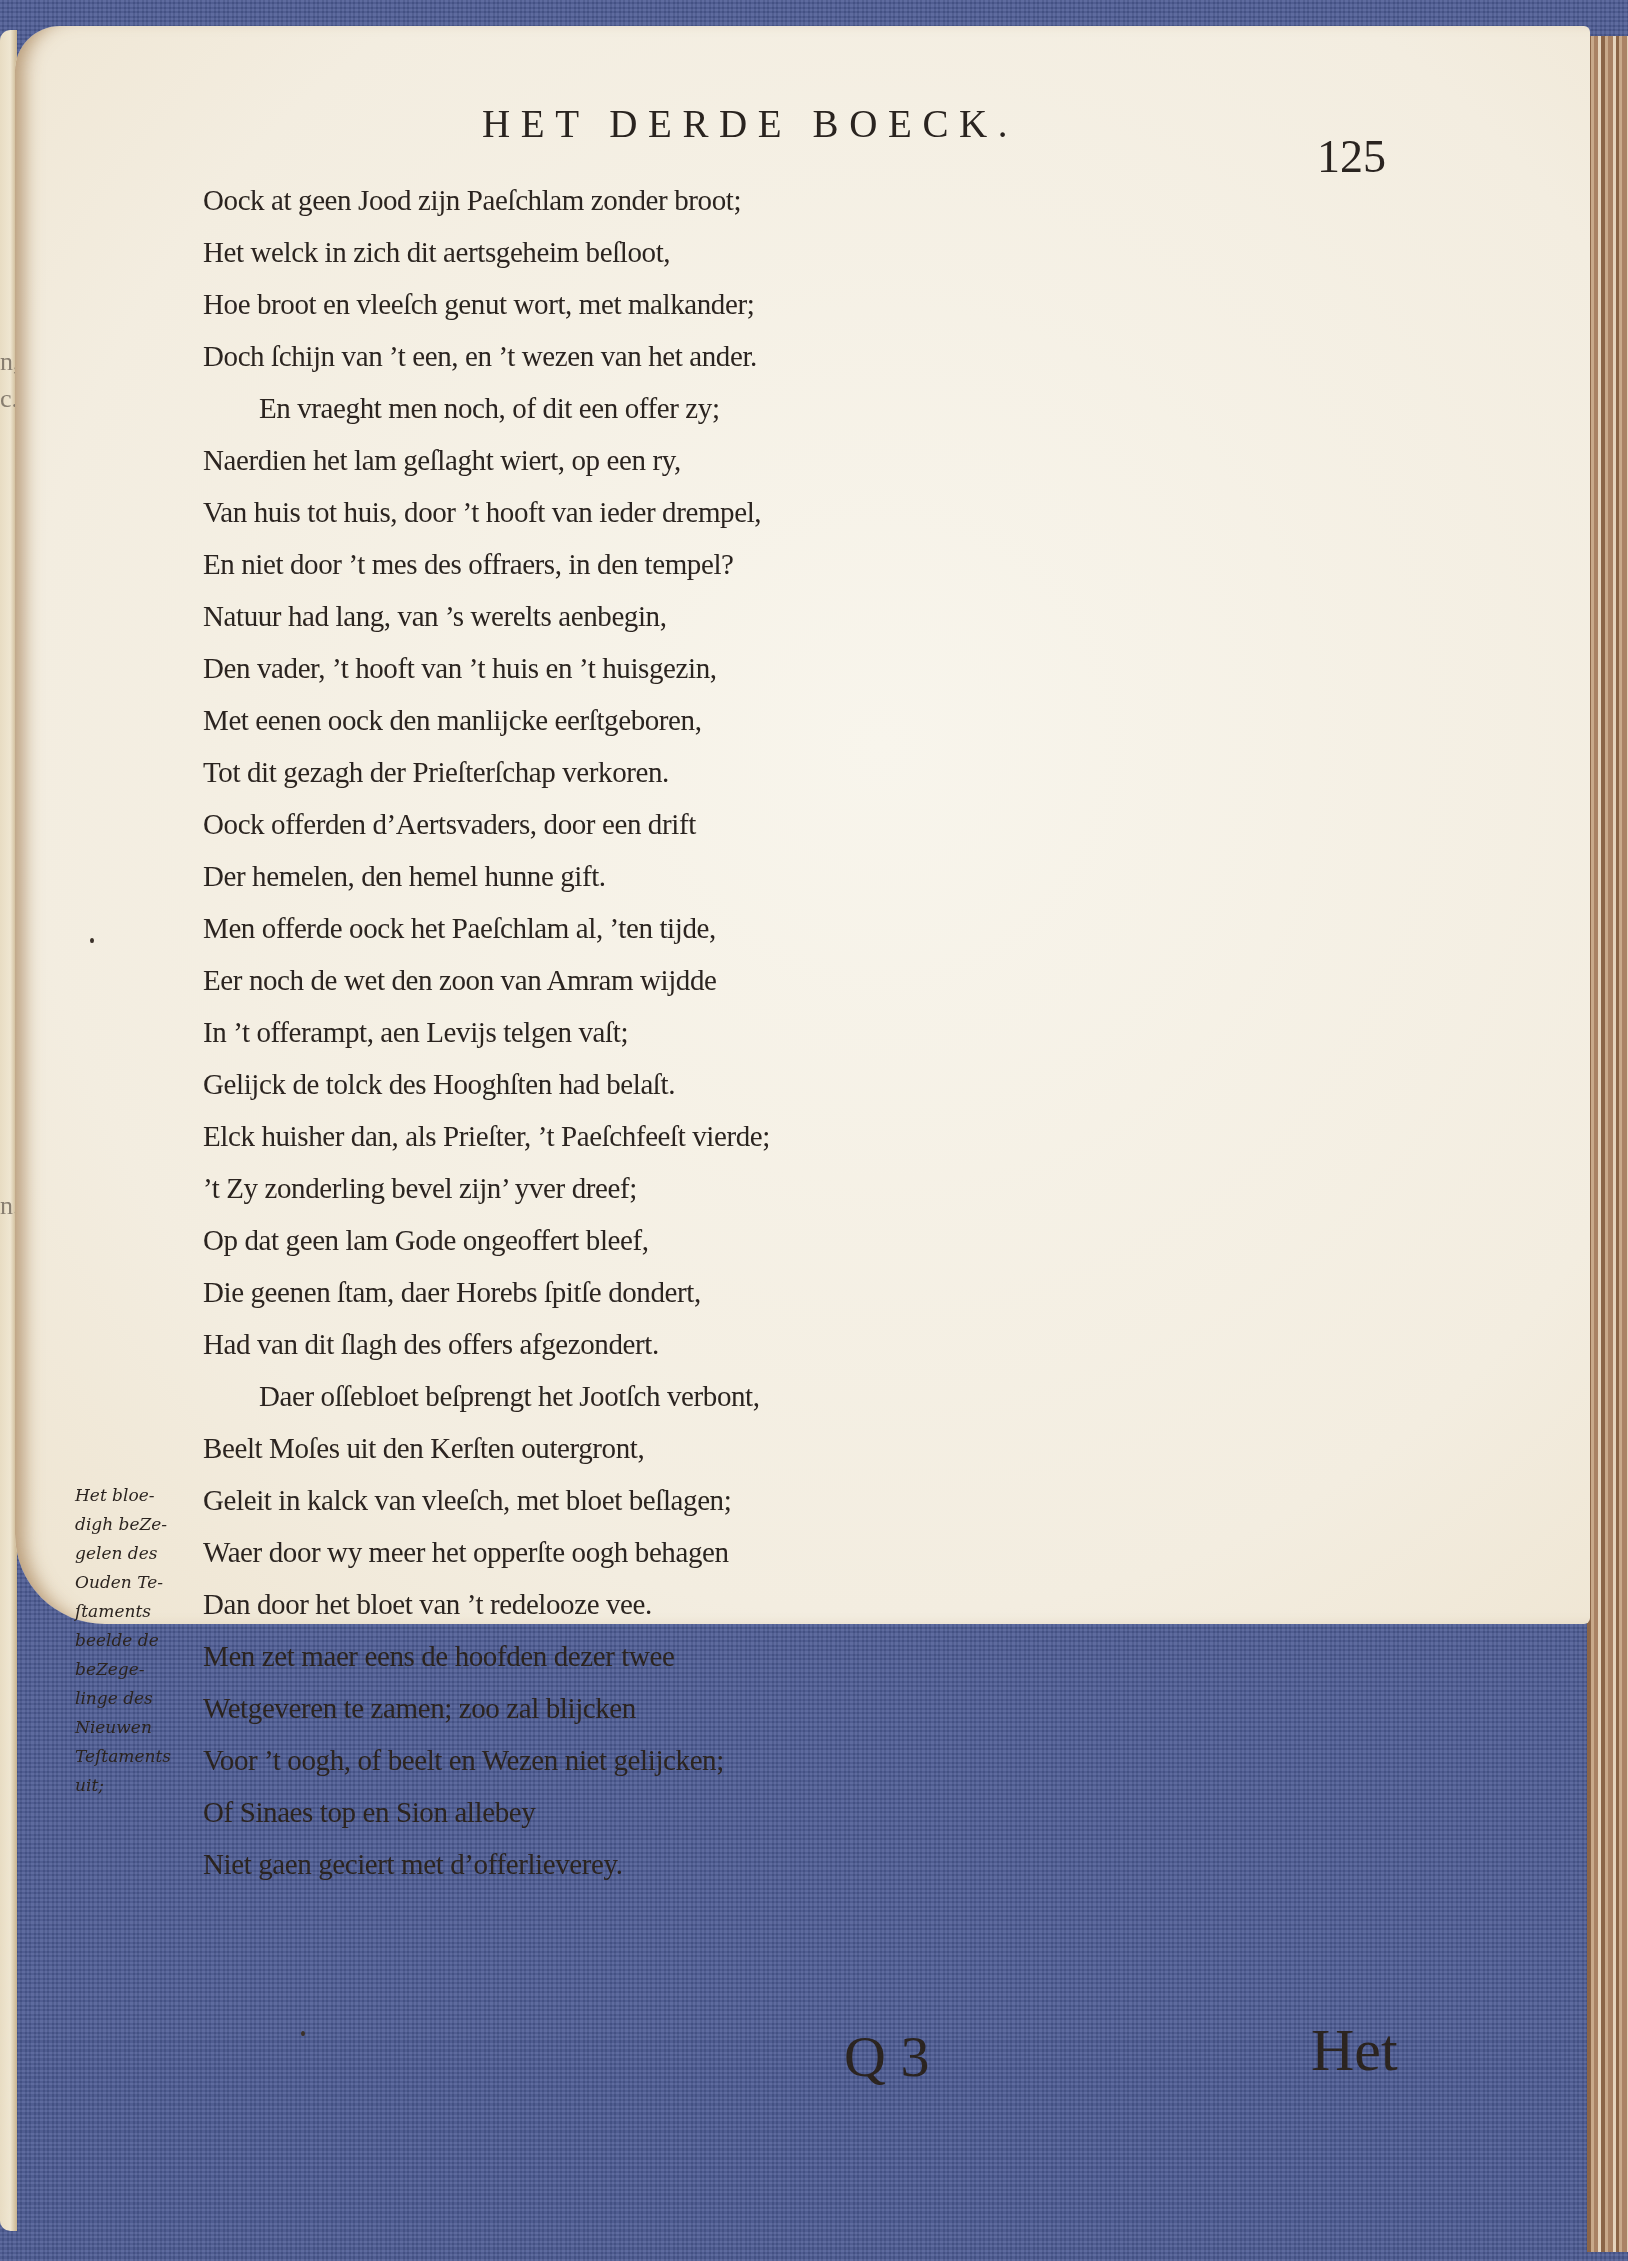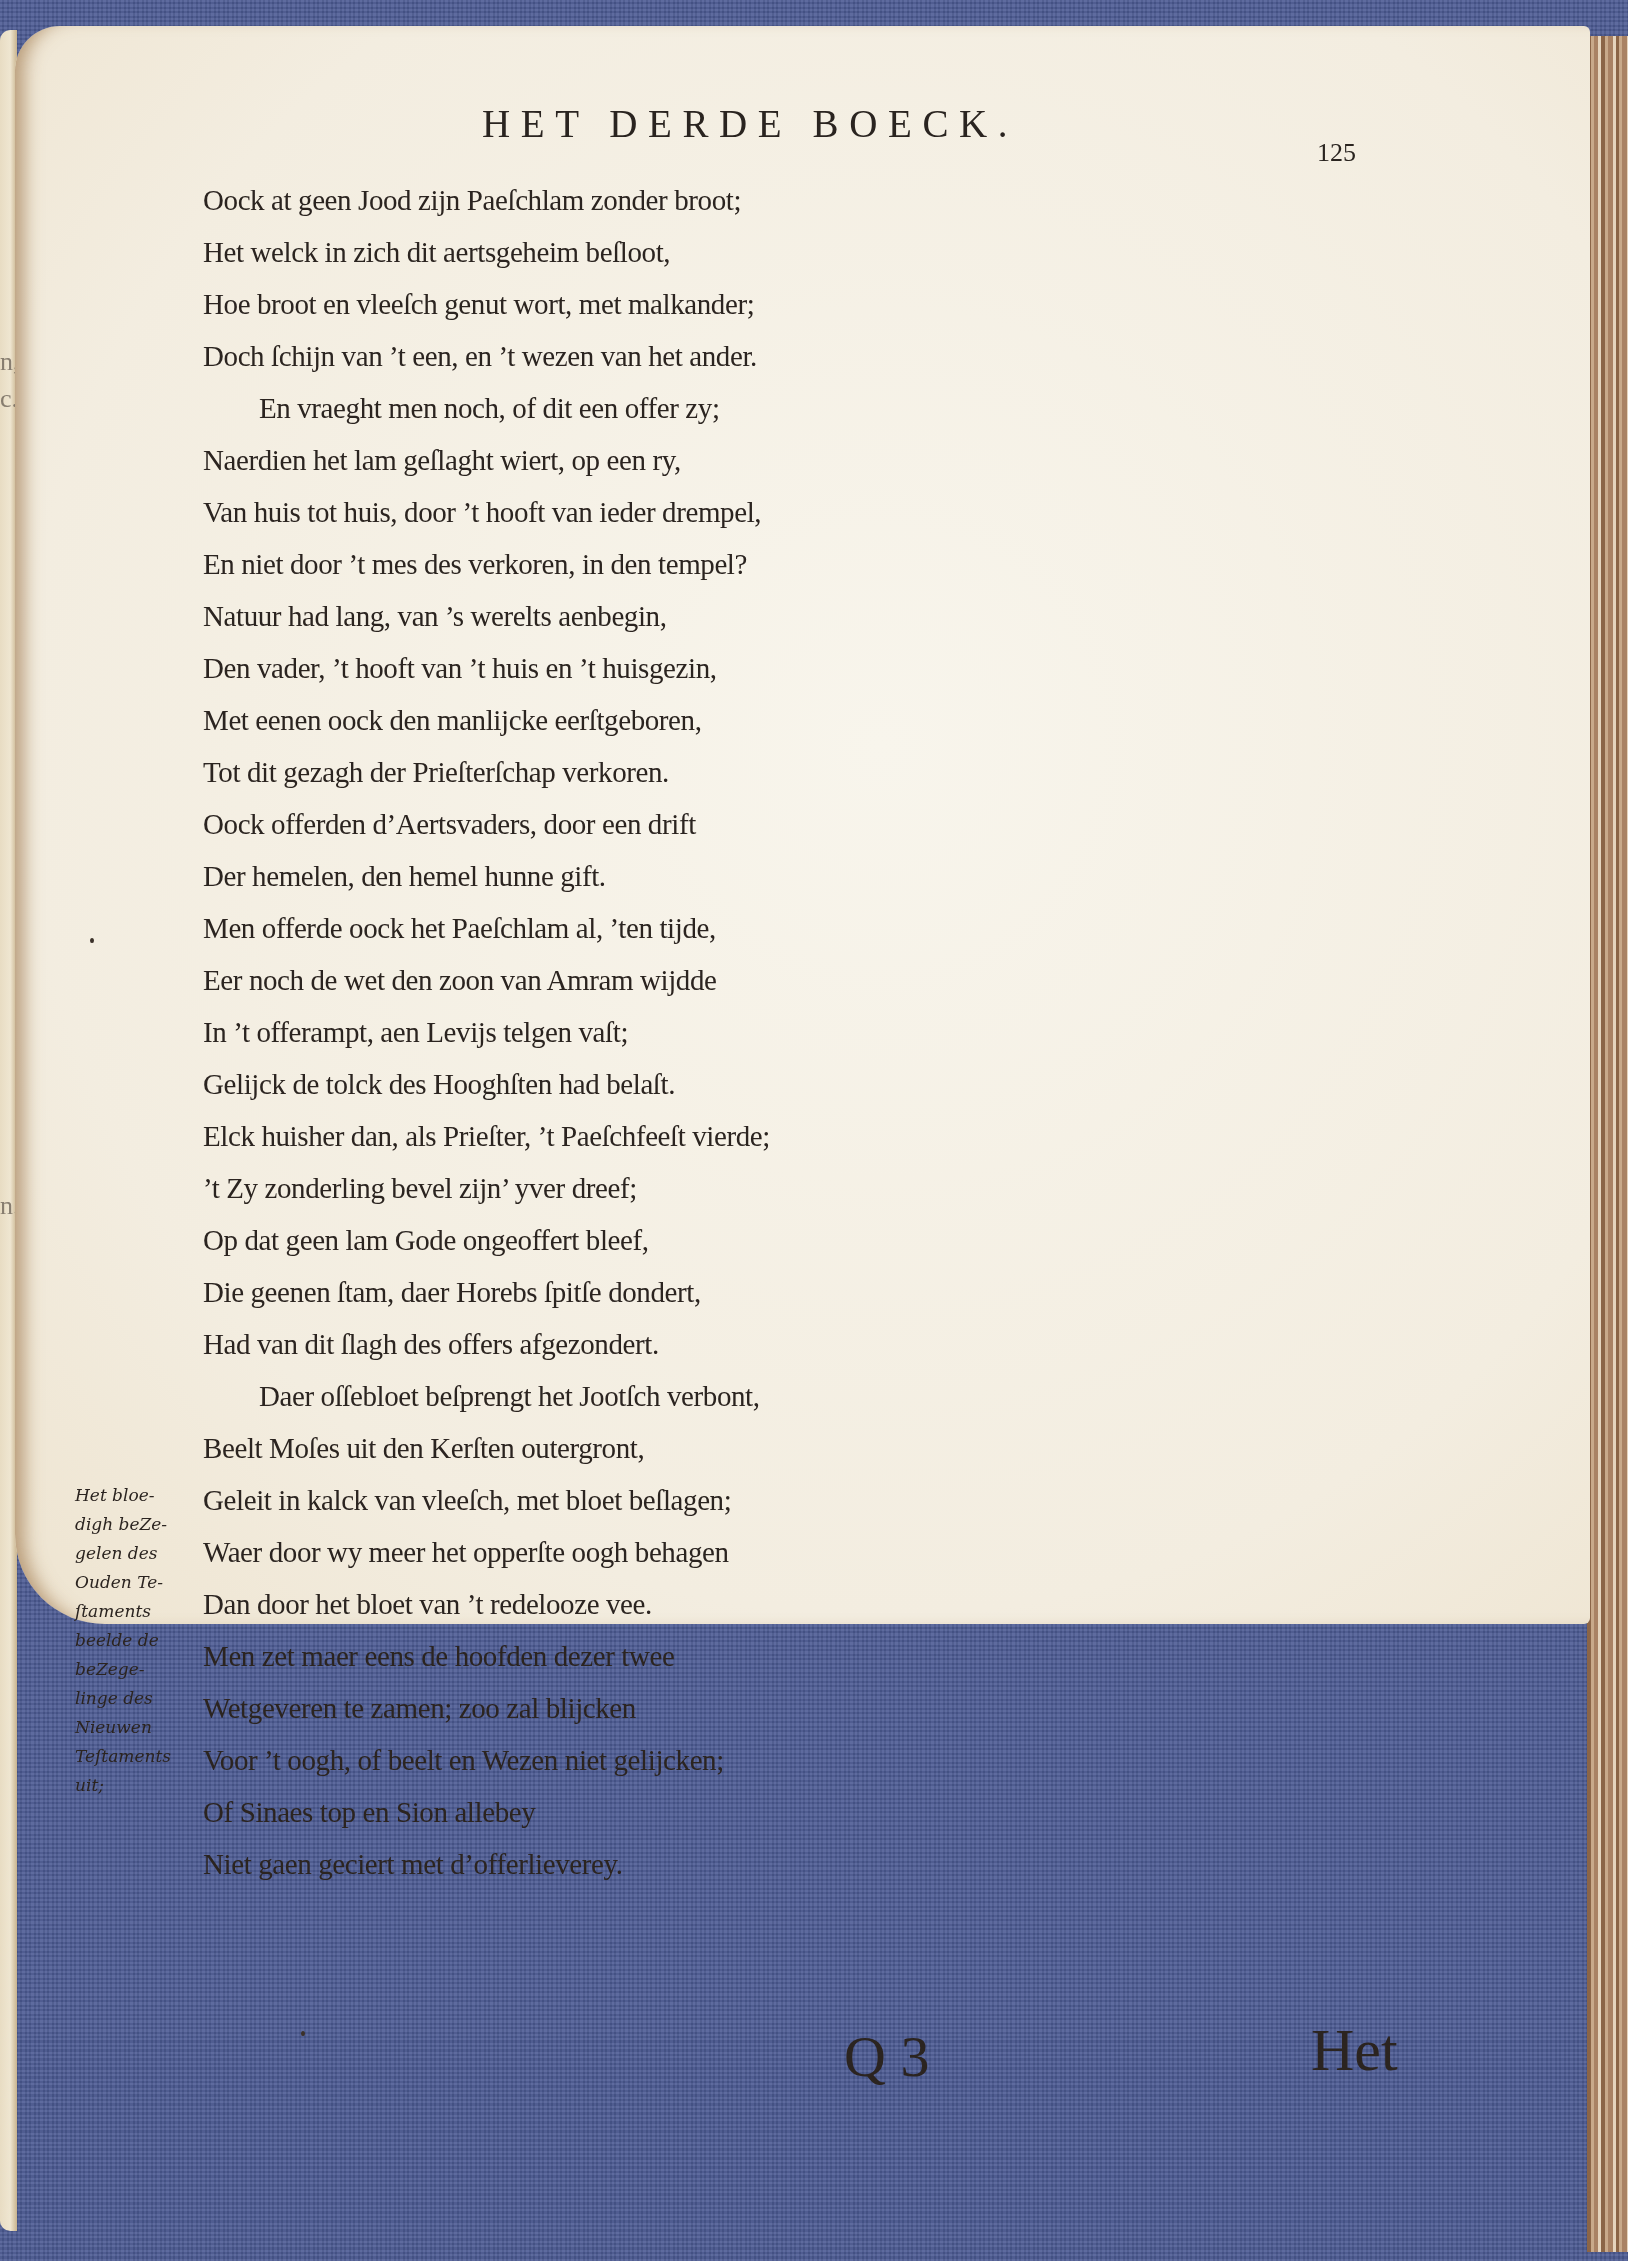--- a/index.html
+++ b/index.html
@@ -30,21 +30,21 @@
     background-image: radial-gradient(ellipse at 55% 45%, #f8f5ec 0%, #f3ede0 70%, #eee4d0 100%);
     border-radius: 45px 6px 6px 90px;
     box-shadow: inset 19.6px 0 18px -10.6px rgba(140,95,45,0.55);
   }
   .running-head {
     position: absolute; left: 467px; top: 75px;
     font-size: 39px; letter-spacing: 10.6px; color: #2a2420;
   }
   .folio {
     position: absolute; left: 1302px; top: 104px;
-    font-size: 26px; color: #2a2420; margin-top: 8px;
+    font-size: 46px; color: #2a2420;
   }
   .text-block { position: absolute; left: 188px; top: 148px; width: 1206px; }
   .verse {
     font-size: 29px; line-height: 52px; height: 52px; white-space: nowrap;
     color: #2b2420; letter-spacing: -0.4px;
   }
   .verse.indent { padding-left: 56px; }
   .margin-note {
     position: absolute; left: 60px; top: 1455px; width: 121px;
     font-style: italic; font-size: 17px; line-height: 29px; color: #2b2420;
@@ -77,21 +77,21 @@
   <div class="folio">125</div>
 
   <div class="text-block">
     <div class="verse">Oock at geen Jood zijn Paeſchlam zonder broot;</div>
     <div class="verse">Het welck in zich dit aertsgeheim beſloot,</div>
     <div class="verse">Hoe broot en vleeſch genut wort, met malkander;</div>
     <div class="verse">Doch ſchijn van ’t een, en ’t wezen van het ander.</div>
     <div class="verse indent">En vraeght men noch, of dit een offer zy;</div>
     <div class="verse">Naerdien het lam geſlaght wiert, op een ry,</div>
     <div class="verse">Van huis tot huis, door ’t hooft van ieder drempel,</div>
-    <div class="verse">En niet door ’t mes des verkoren, in den tempel?</div>
+    <div class="verse">En niet door ’t mes des offraers, in den tempel?</div>
     <div class="verse">Natuur had lang, van ’s werelts aenbegin,</div>
     <div class="verse">Den vader, ’t hooft van ’t huis en ’t huisgezin,</div>
     <div class="verse">Met eenen oock den manlijcke eerſtgeboren,</div>
     <div class="verse">Tot dit gezagh der Prieſterſchap verkoren.</div>
     <div class="verse">Oock offerden d’Aertsvaders, door een drift</div>
     <div class="verse">Der hemelen, den hemel hunne gift.</div>
     <div class="verse">Men offerde oock het Paeſchlam al, ’ten tijde,</div>
     <div class="verse">Eer noch de wet den zoon van Amram wijdde</div>
     <div class="verse">In ’t offerampt, aen Levijs telgen vaſt;</div>
     <div class="verse">Gelijck de tolck des Hooghſten had belaſt.</div>

